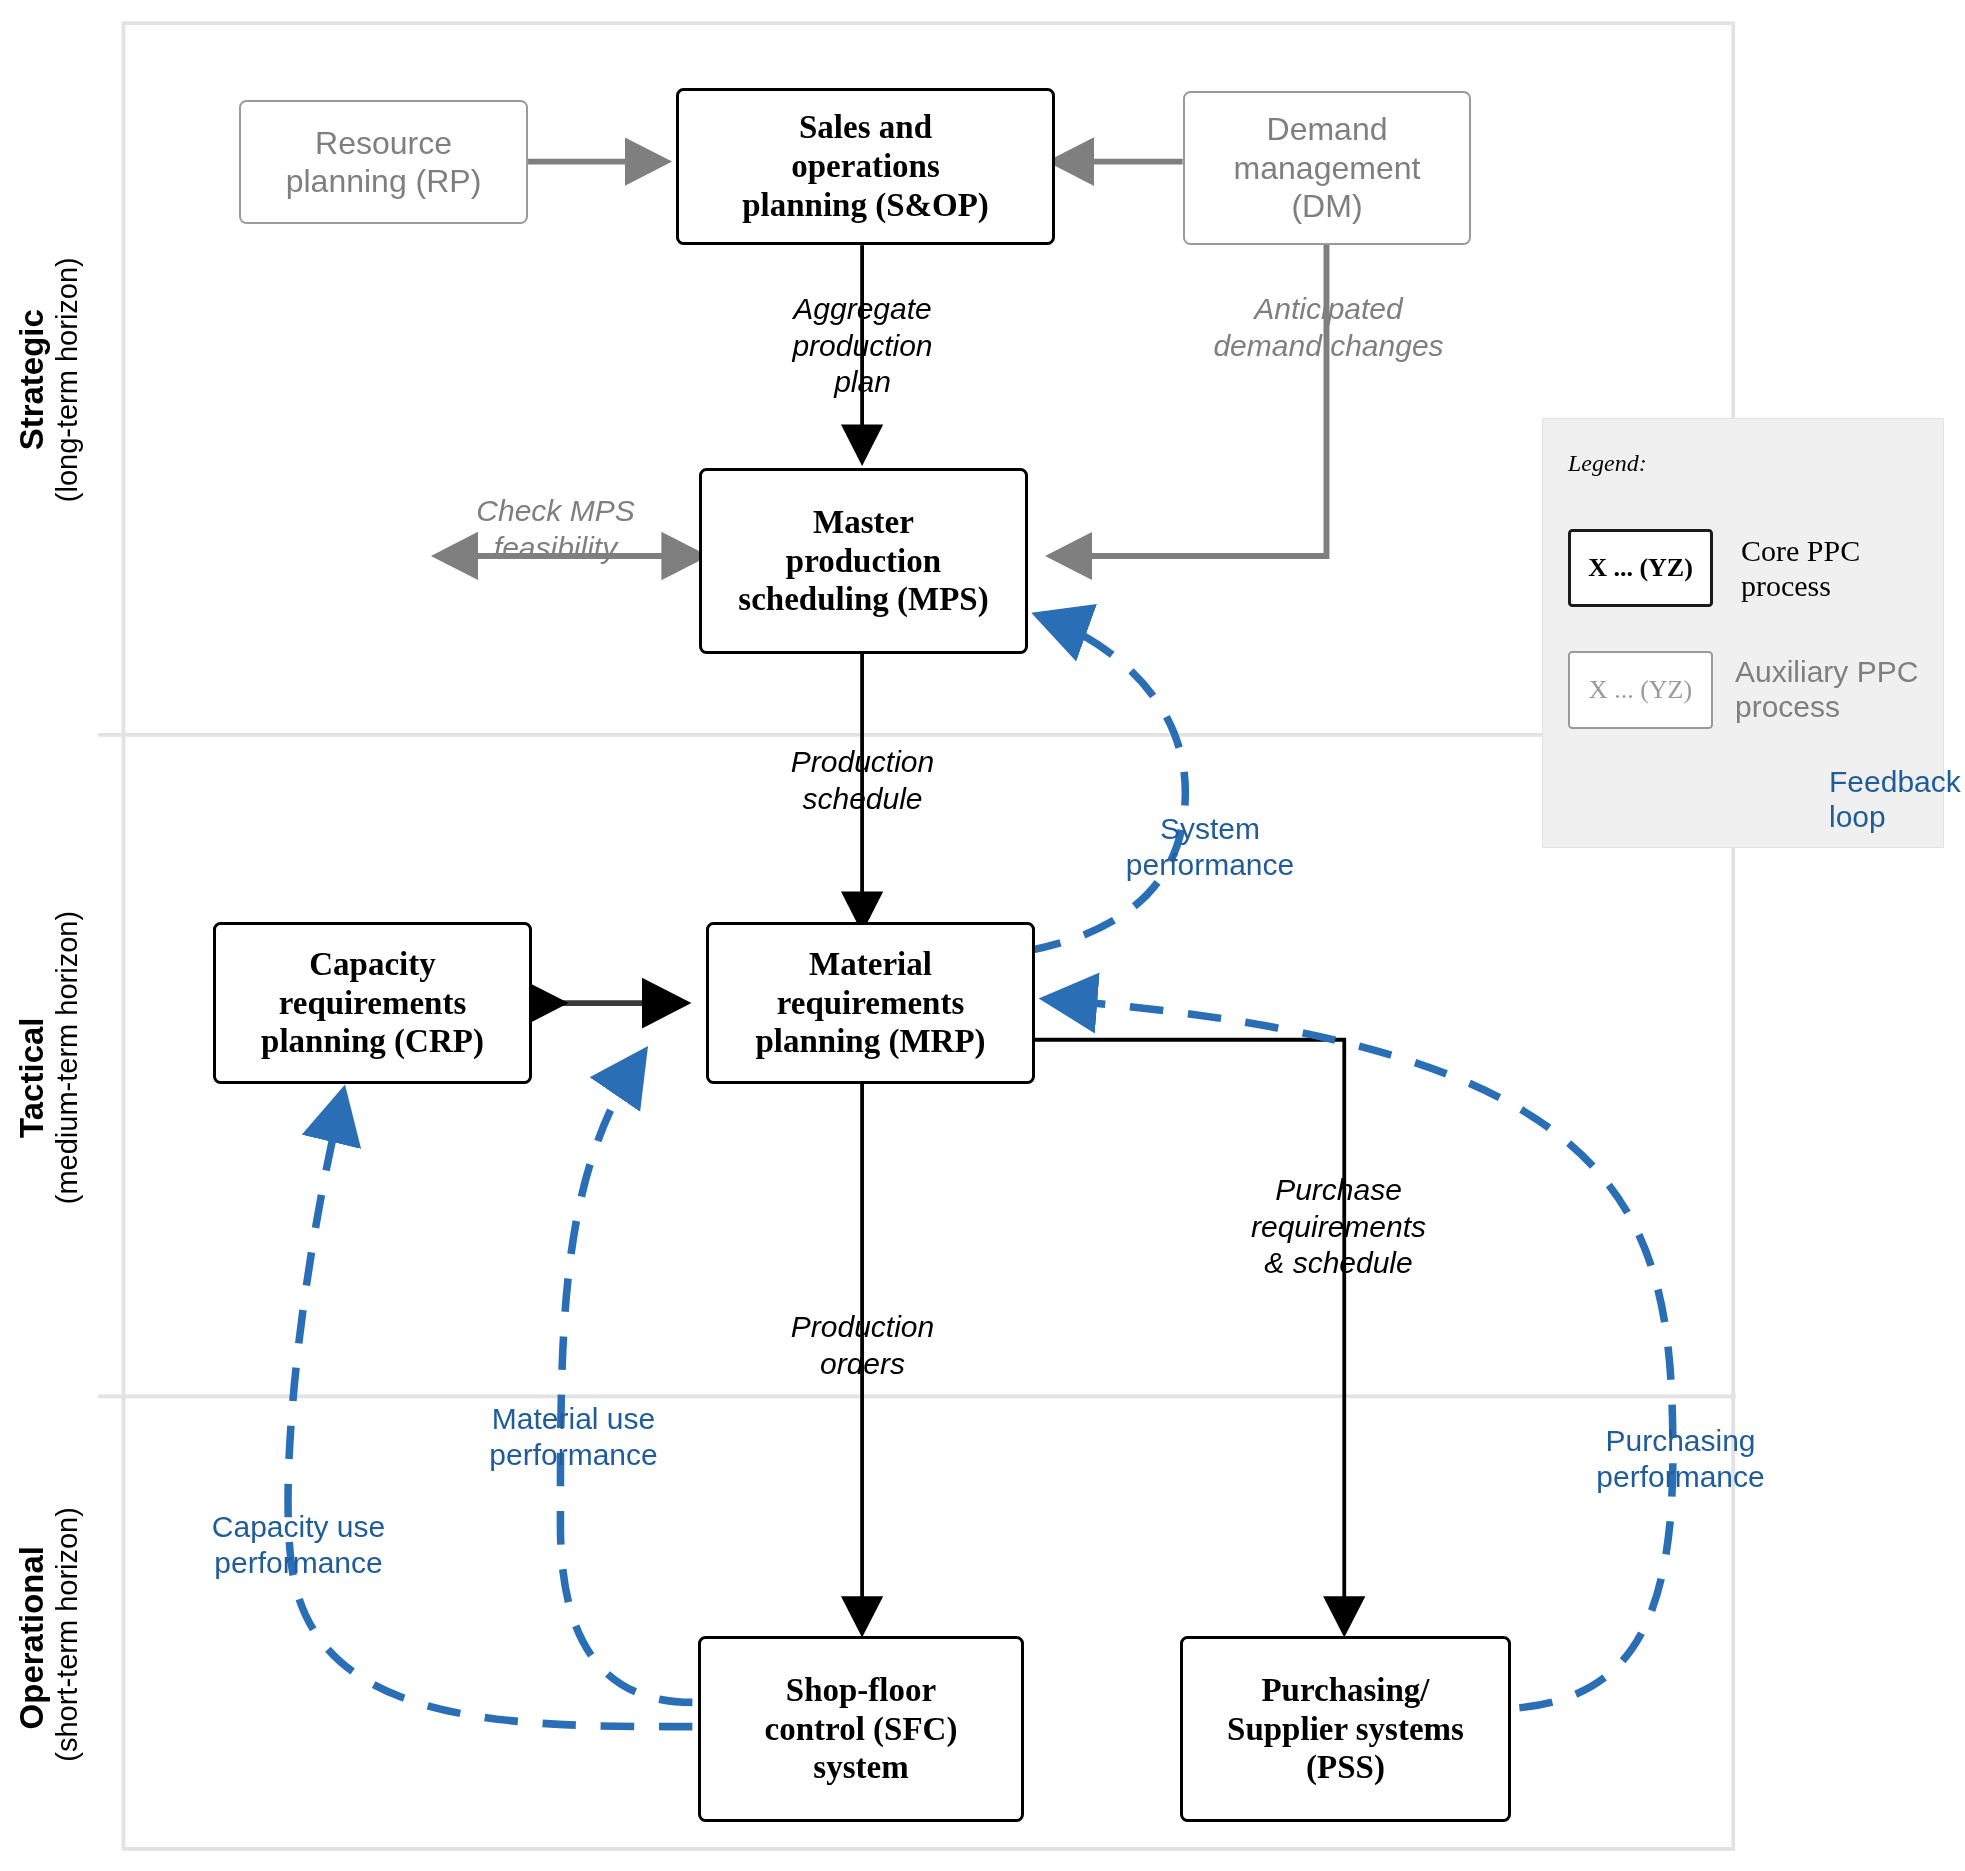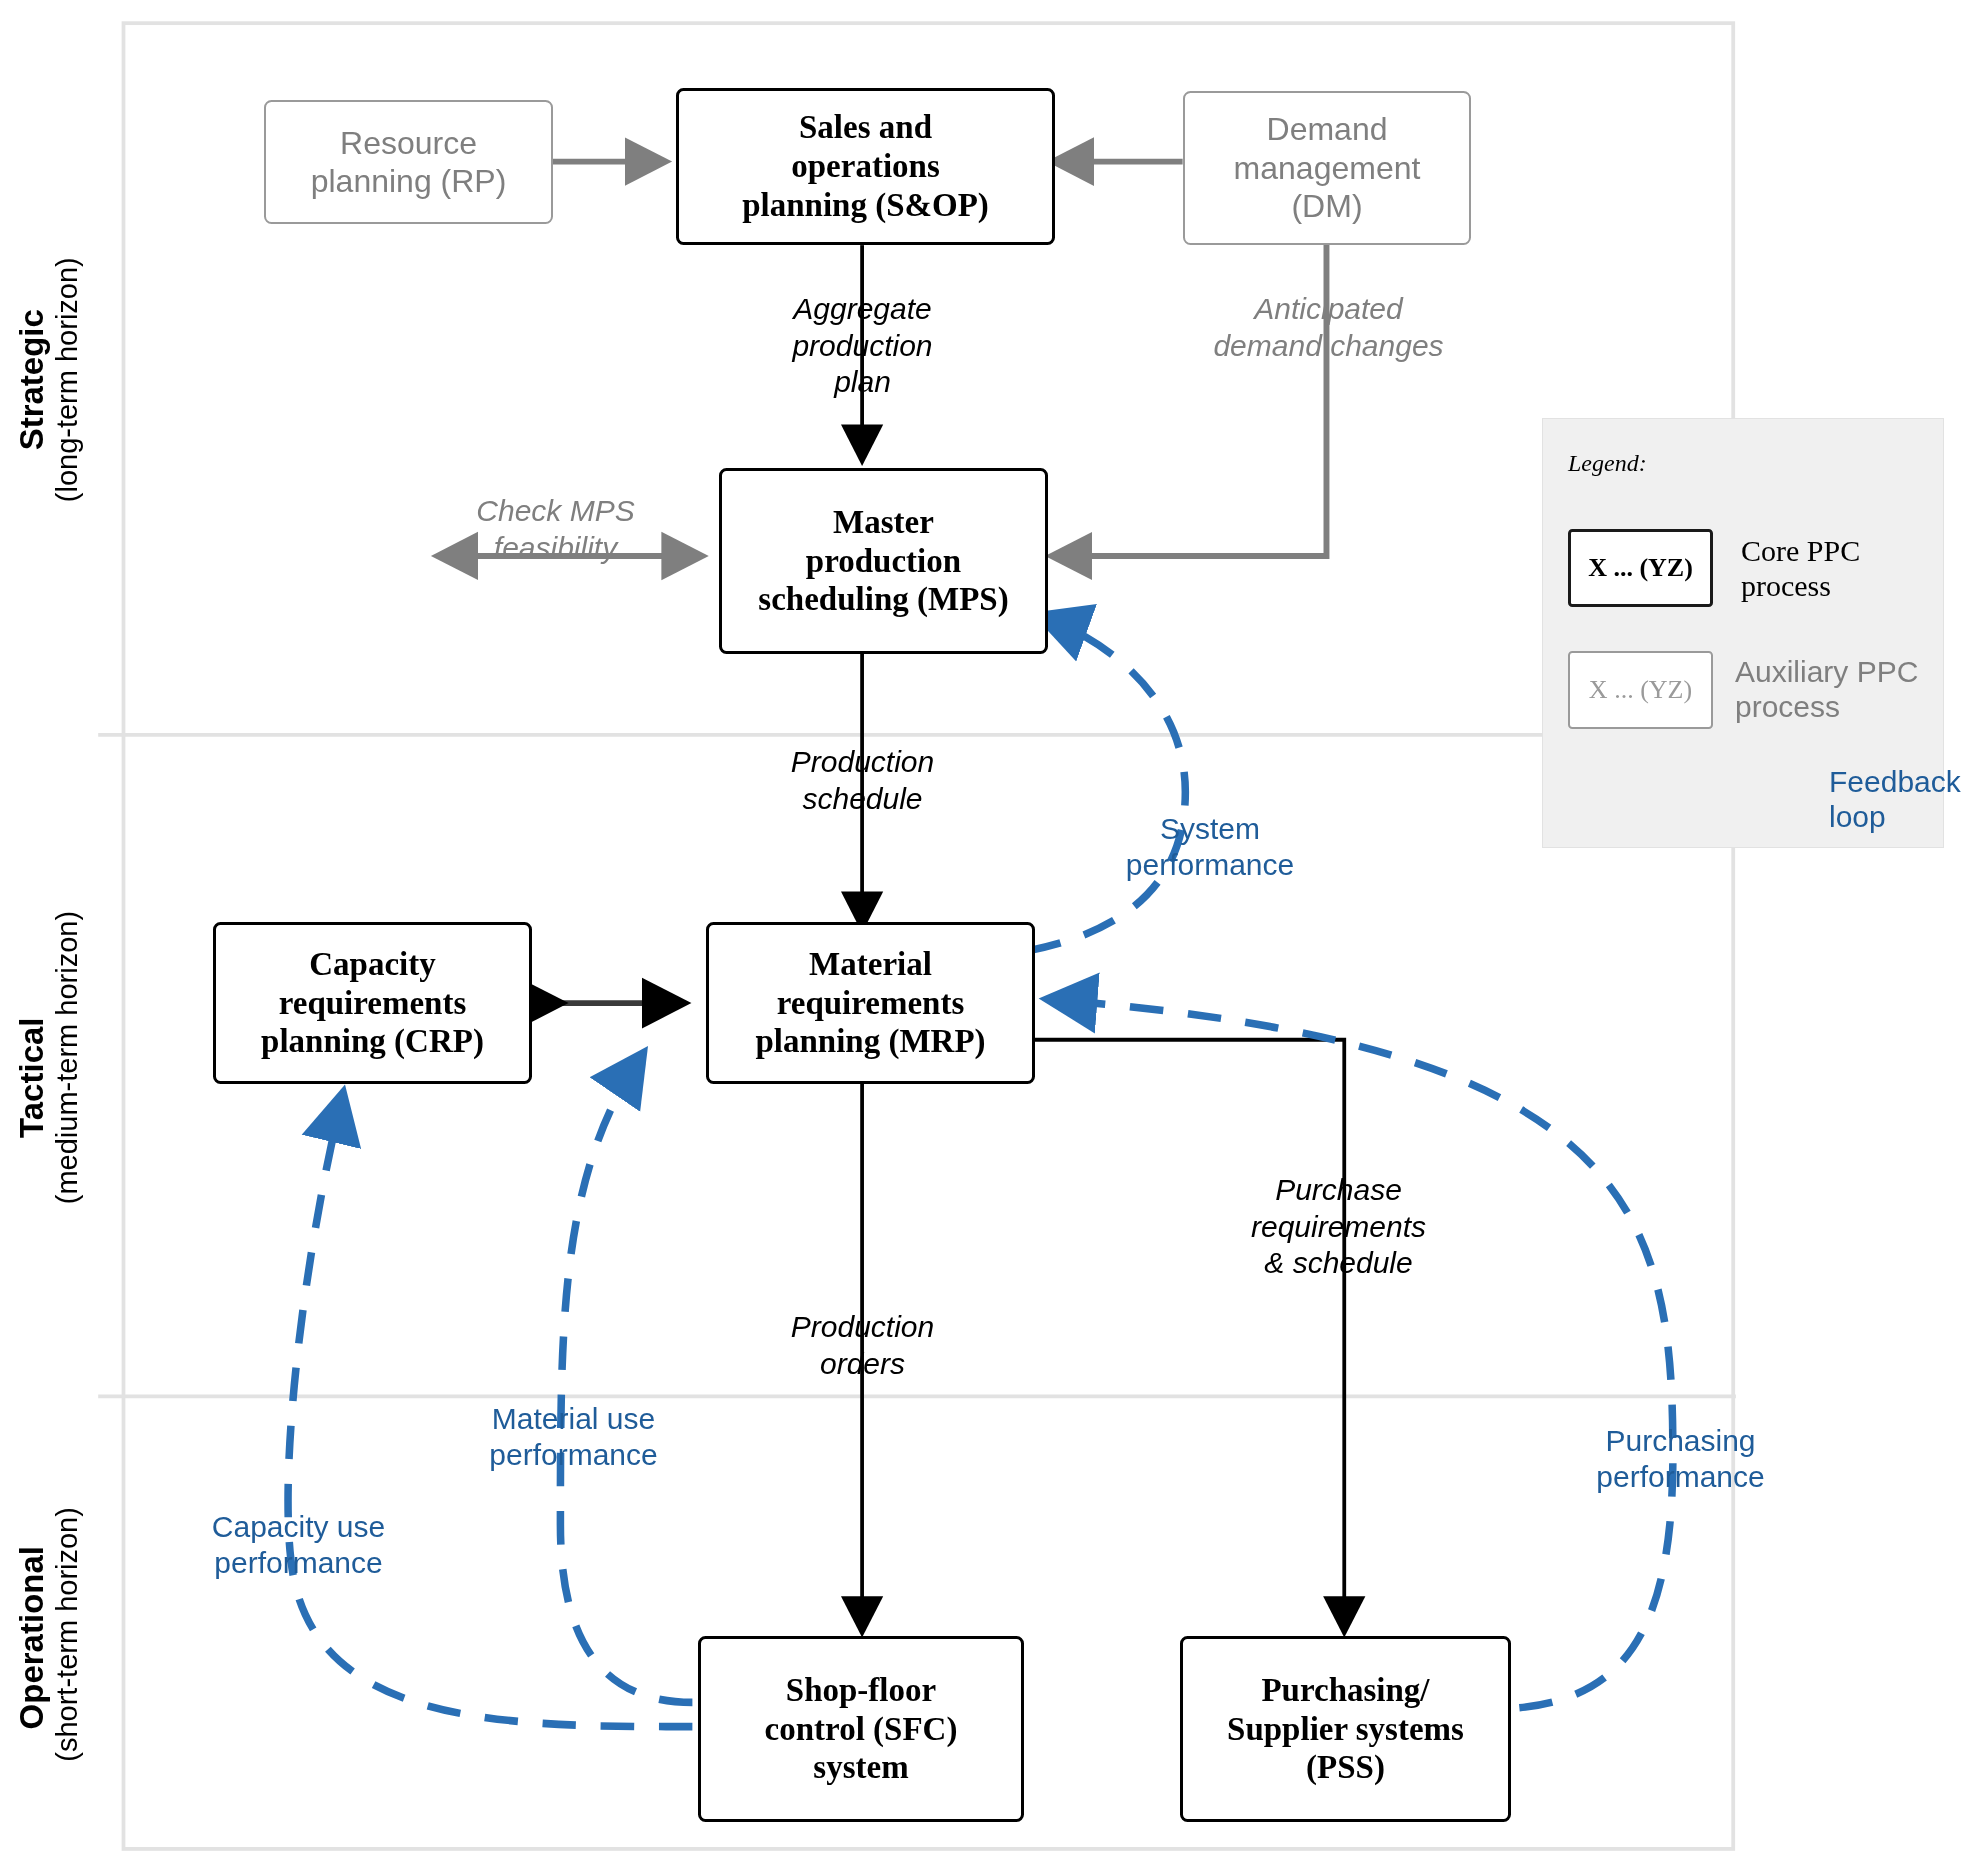--- a/index.html
+++ b/index.html
@@ -191,21 +191,21 @@
   <div class="horizonLabel" style="left:-78px; top:1043px; width:253px; transform:rotate(-90deg);">
     <span class="hTitle">Tactical</span>
     <span class="hSub">(medium-term horizon)</span>
   </div>
 
   <div class="horizonLabel" style="left:-75px; top:1603px; width:248px; transform:rotate(-90deg);">
     <span class="hTitle">Operational</span>
     <span class="hSub">(short-term horizon)</span>
   </div>
 
-  <div class="node aux" style="left:239px; top:100px; width:289px; height:124px;margin-left:25px;">
+  <div class="node aux" style="left:239px; top:100px; width:289px; height:124px;">
     <div class="auxLabel">
       <div>Resource</div>
       <div>planning (RP)</div>
     </div>
   </div>
 
   <div class="node core" style="left:676px; top:88px; width:379px; height:157px;">
     <div class="coreLabel">
       <div>Sales and</div>
       <div>operations</div>
@@ -215,21 +215,21 @@
 
   <div class="node aux" style="left:1183px; top:91px; width:288px; height:154px;">
     <div class="auxLabel">
       <div>Demand</div>
       <div>management</div>
       <div>(DM)</div>
     </div>
   </div>
 
 
-  <div class="node core" style="left:699px; top:468px; width:329px; height:186px;margin-left:20px;">
+  <div class="node core" style="left:699px; top:468px; width:329px; height:186px;">
     <div class="coreLabel">
       <div>Master</div>
       <div>production</div>
       <div>scheduling (MPS)</div>
     </div>
   </div>
 
   <div class="node core" style="left:213px; top:922px; width:319px; height:162px;">
     <div class="coreLabel">
       <div>Capacity</div>

